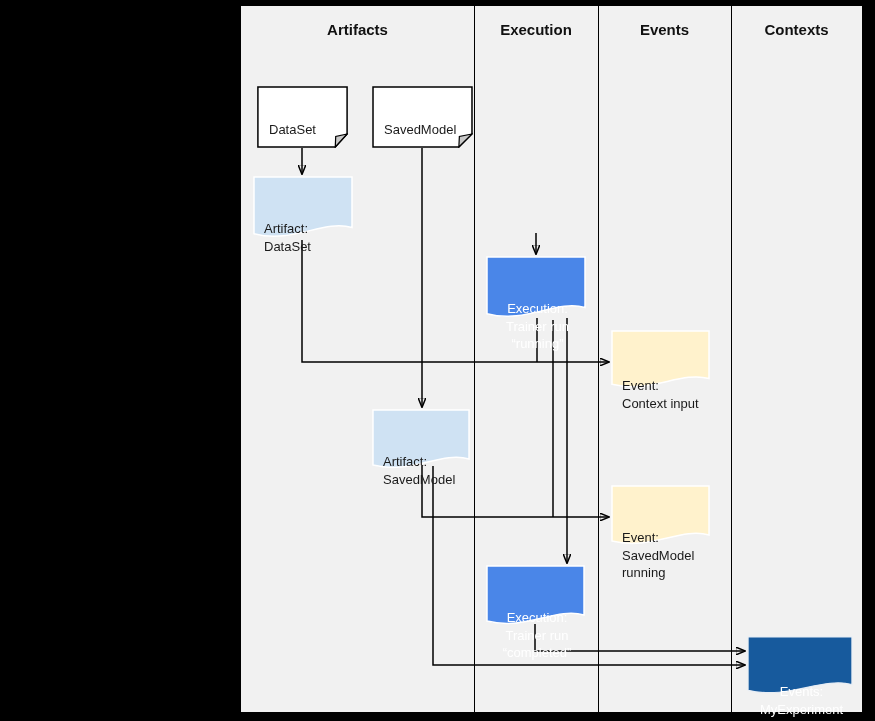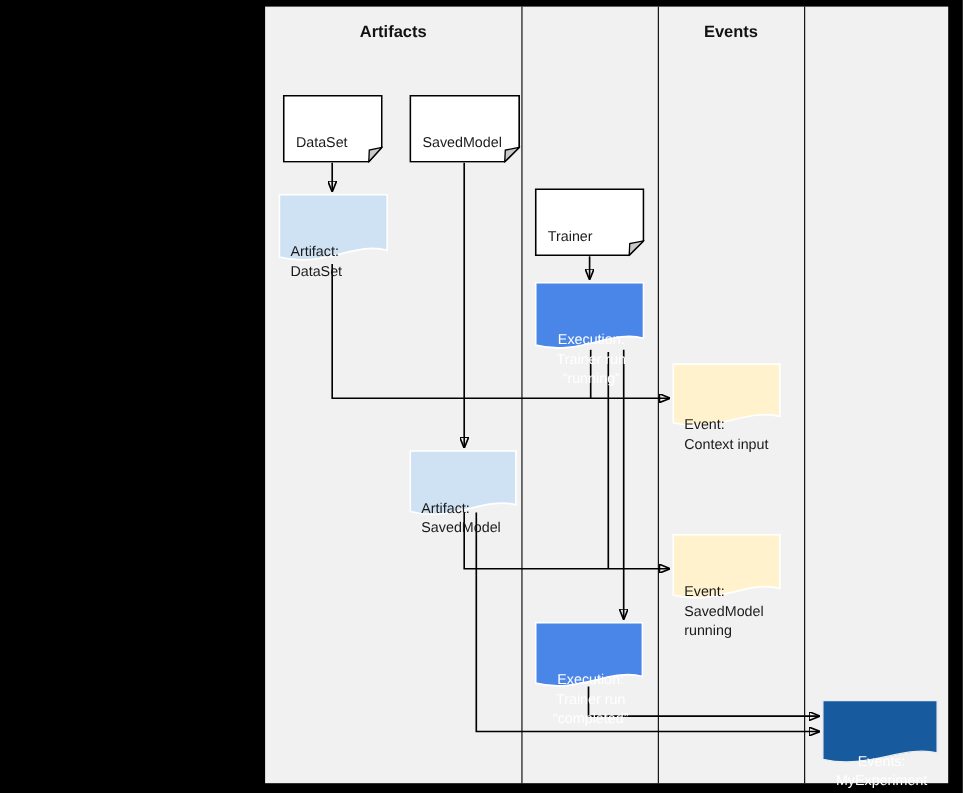--- a/index.html
+++ b/index.html
@@ -23,21 +23,23 @@
 <body>
 
 <div id="stage">
   <div id="canvas">
 
     <div class="lane-divider" style="left:233px"></div>
     <div class="lane-divider" style="left:357px"></div>
     <div class="lane-divider" style="left:490px"></div>
 
     <div class="lane-header" style="left:0;width:233px">Artifacts</div>
+    <div class="lane-header" style="left:233px;width:124px">Execution</div>
     <div class="lane-header" style="left:357px;width:133px">Events</div>
+    <div class="lane-header" style="left:490px;width:131px">Contexts</div>
 
     <svg id="connectors" viewBox="0 0 621 706">
       <defs>
         <marker id="arrow" markerWidth="10" markerHeight="8" refX="8.5" refY="4" orient="auto" markerUnits="userSpaceOnUse">
           <path d="M0,0 L10,4 L0,8 Z" fill="#000" stroke="none"></path>
         </marker>
       </defs>
       <path d="M61,142 L61,167" marker-end="url(#arrow)"></path>
       <path d="M181,142 L181,400" marker-end="url(#arrow)"></path>
       <path d="M295,227 L295,247" marker-end="url(#arrow)"></path>
@@ -63,29 +65,20 @@
     <div class="node single" style="left:131px;top:80px;width:101px;height:62px">
       <svg viewBox="0 0 100 62" preserveAspectRatio="none">
         <path d="M1,1 H99 V48 L86,61 H1 Z" fill="#ffffff" stroke="#000" vector-effect="non-scaling-stroke" stroke-width="1.5"></path>
         <path d="M86,61 L99,48 L86.5,50.5 Z" fill="#c9c9c9" stroke="#000" vector-effect="non-scaling-stroke" stroke-width="1.2"></path>
       </svg>
       <div class="txt">
           <span>SavedModel</span>
         </div>
     </div>
 
-    <div class="node single" style="left:245px;top:165px;width:100px;height:62px">
-      <svg viewBox="0 0 100 62" preserveAspectRatio="none">
-        <path d="M1,1 H99 V48 L86,61 H1 Z" fill="#ffffff" stroke="#000" vector-effect="non-scaling-stroke" stroke-width="1.5"></path>
-        <path d="M86,61 L99,48 L86.5,50.5 Z" fill="#c9c9c9" stroke="#000" vector-effect="non-scaling-stroke" stroke-width="1.2"></path>
-      </svg>
-      <div class="txt">
-          <span>Trainer</span>
-        </div>
-    </div>
 
     <div class="node" style="left:12px;top:170px;width:100px;height:68px">
       <svg viewBox="0 0 100 66" preserveAspectRatio="none">
         <path d="M1,1 L99,1 L99,50 C70,42 40,66 1,56 Z" fill="#cfe2f3" stroke="#fff" vector-effect="non-scaling-stroke" stroke-width="1.5"></path>
       </svg>
       <div class="txt">
         <span>Artifact:</span>
         <span>DataSet</span>
       </div>
     </div>

